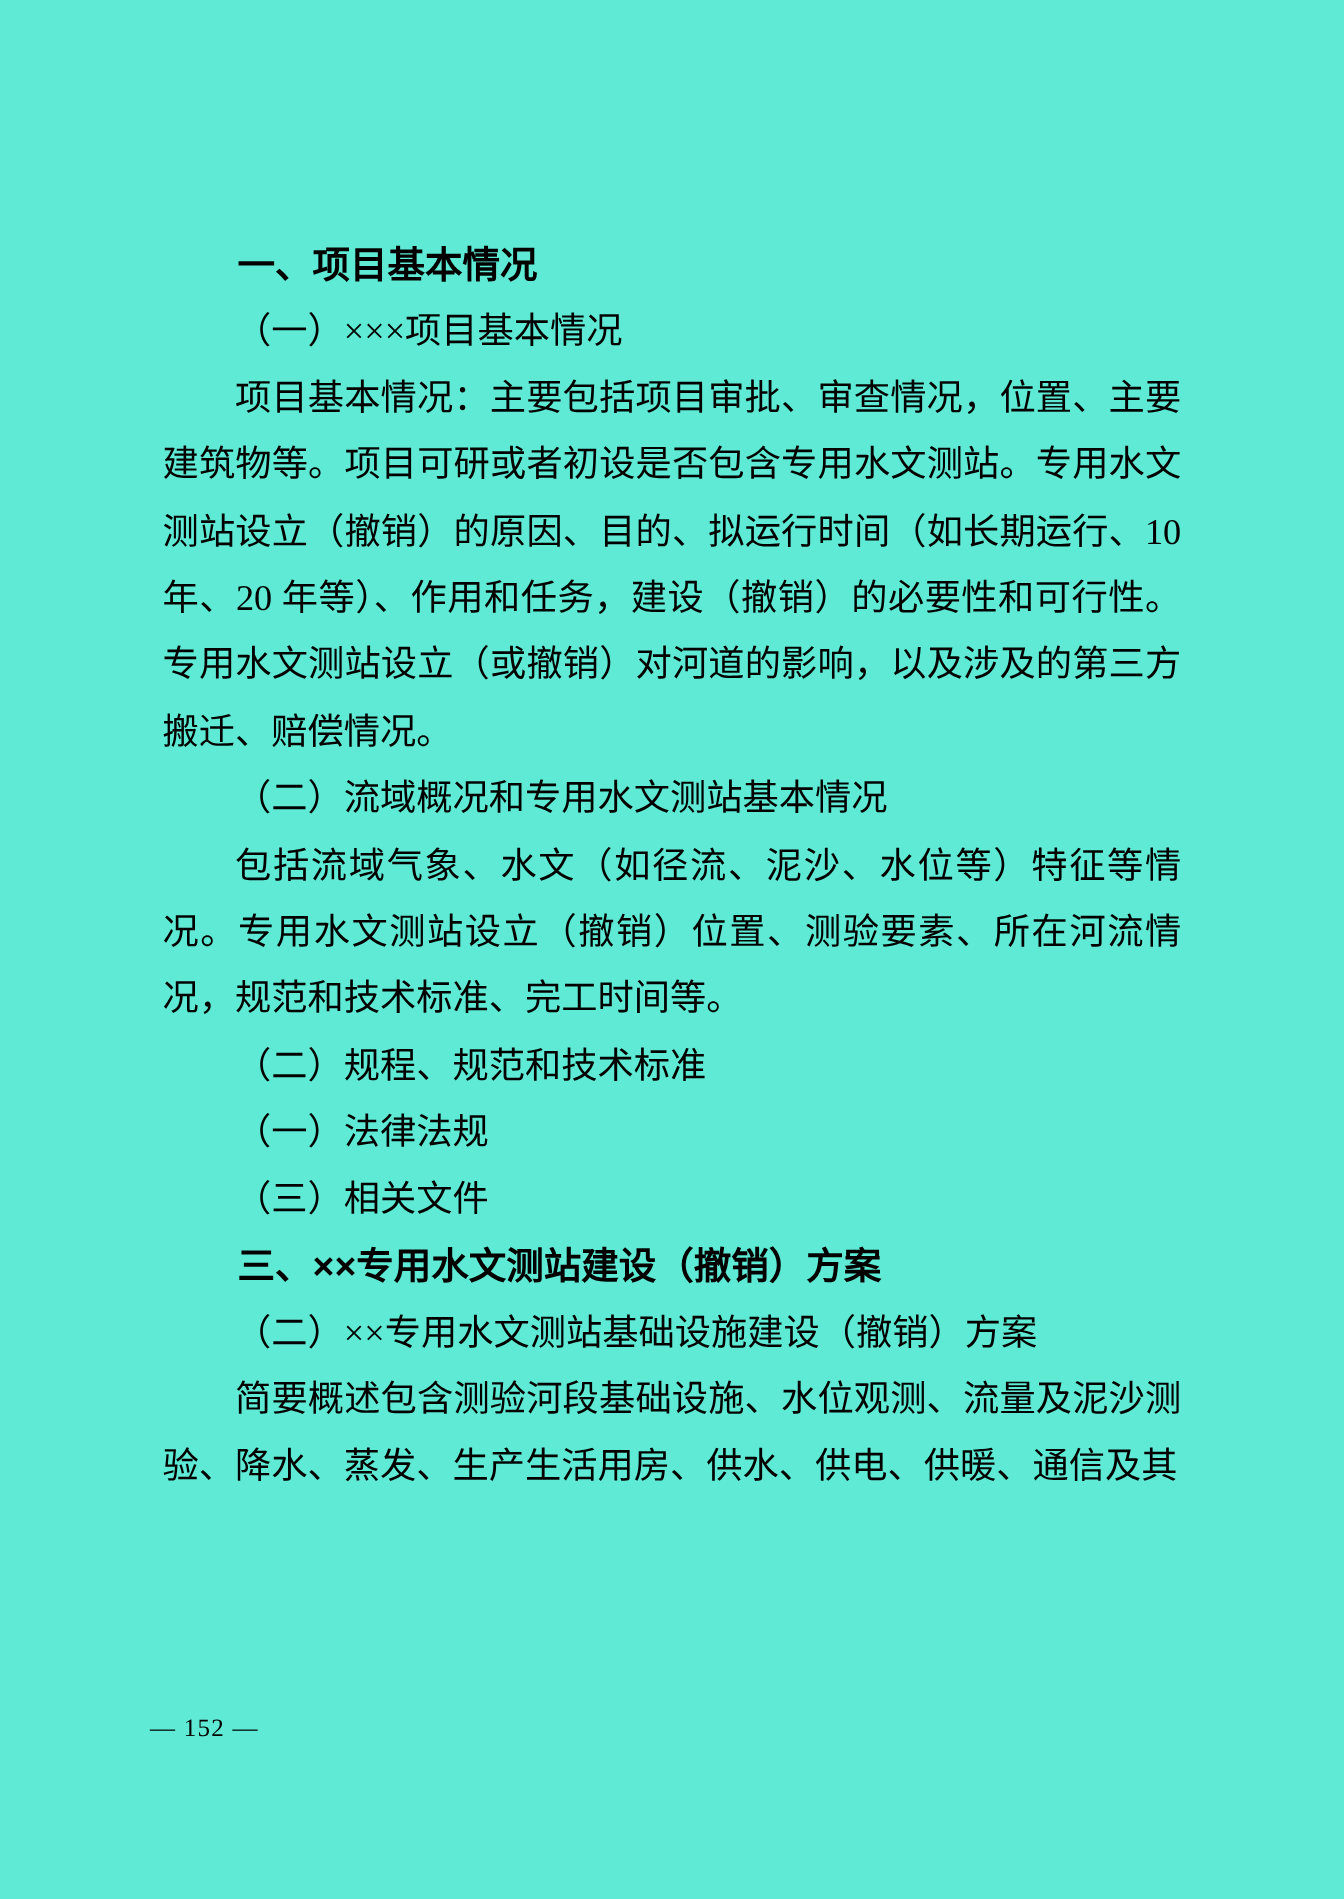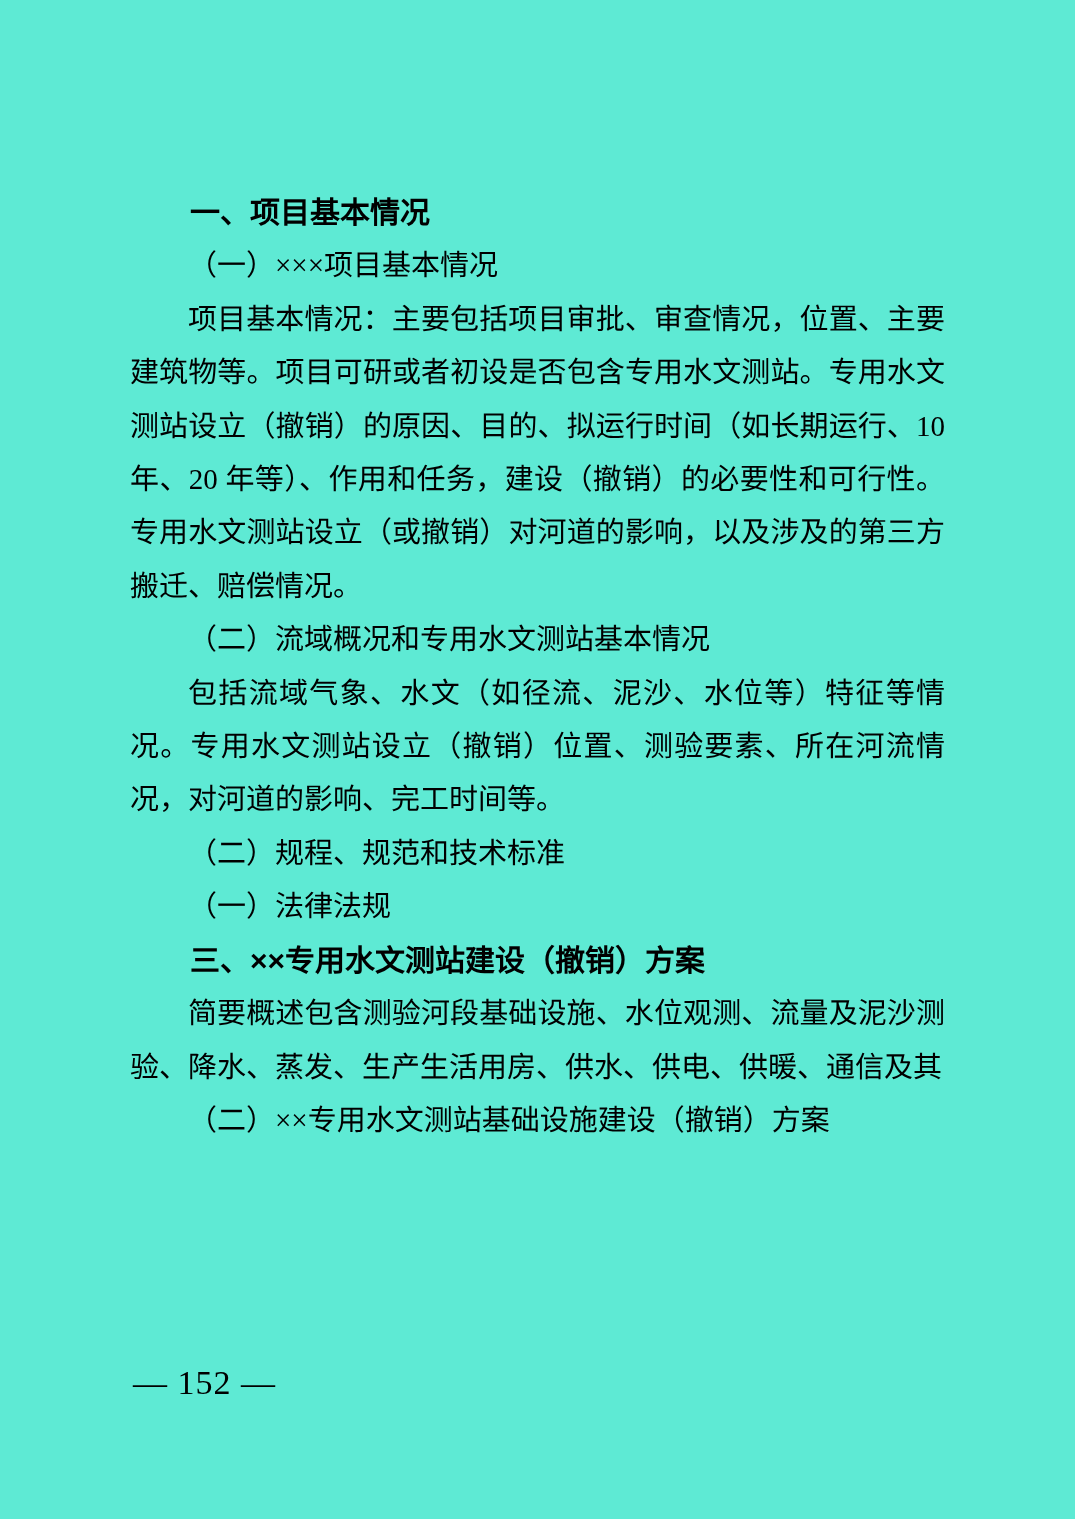--- a/index.html
+++ b/index.html
@@ -36,40 +36,41 @@
     font-family: "Liberation Sans", "DejaVu Sans", sans-serif;
     font-weight: bold;
     font-size: 30px;
     line-height: 53.4px;
     text-indent: 2em;
     text-align: left;
     color: #000000;
   }
   .footer {
     position: absolute;
-    left: 133px;
+    left: 120px;
     top: 1368px;
     font-family: "Liberation Serif", "DejaVu Serif", serif;
-    font-size: 34px;
+    font-size: 20px;
     line-height: 30px;
     color: #000000;
     letter-spacing: 1px;
   }
 </style>
 </head>
 <body>
 
 <div class="page">
   <div class="content">
     <div class="heading">一、项目基本情况</div>
     <div class="para">（一）×××项目基本情况</div>
     <div class="para">项目基本情况：主要包括项目审批、审查情况，位置、主要建筑物等。项目可研或者初设是否包含专用水文测站。专用水文测站设立（撤销）的原因、目的、拟运行时间（如长期运行、10 年、20 年等）、作用和任务，建设（撤销）的必要性和可行性。专用水文测站设立（或撤销）对河道的影响，以及涉及的第三方搬迁、赔偿情况。</div>
     <div class="para">（二）流域概况和专用水文测站基本情况</div>
-    <div class="para">包括流域气象、水文（如径流、泥沙、水位等）特征等情况。专用水文测站设立（撤销）位置、测验要素、所在河流情况，对河道的影响、完工时间等。</div>
+    <div class="para">包括流域气象、水文（如径流、泥沙、水位等）特征等情况。专用水文测站设立（撤销）位置、测验要素、所在河流情况，规范和技术标准、完工时间等。</div>
     <div class="para">（二）规程、规范和技术标准</div>
     <div class="para">（一）法律法规</div>
+    <div class="para">（三）相关文件</div>
     <div class="heading">三、××专用水文测站建设（撤销）方案</div>
+    <div class="para">（二）××专用水文测站基础设施建设（撤销）方案</div>
     <div class="para">简要概述包含测验河段基础设施、水位观测、流量及泥沙测验、降水、蒸发、生产生活用房、供水、供电、供暖、通信及其</div>
-    <div class="para">（二）××专用水文测站基础设施建设（撤销）方案</div>
   </div>
 
   <div class="footer">— 152 —</div>
 </div>
 
 </body></html>

